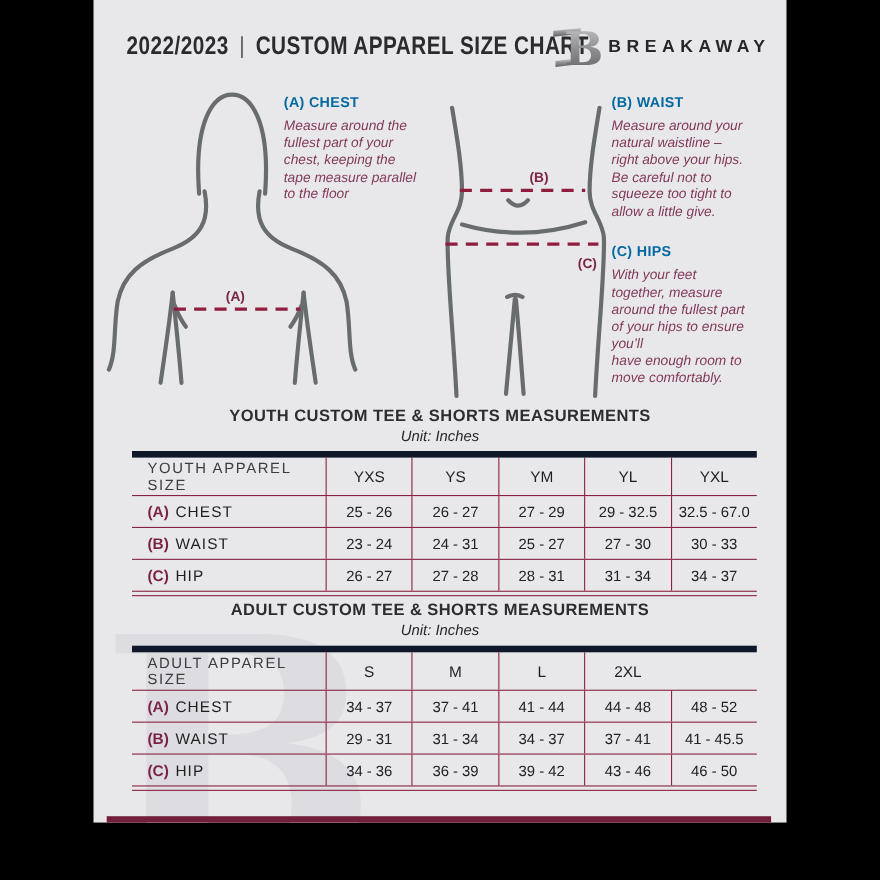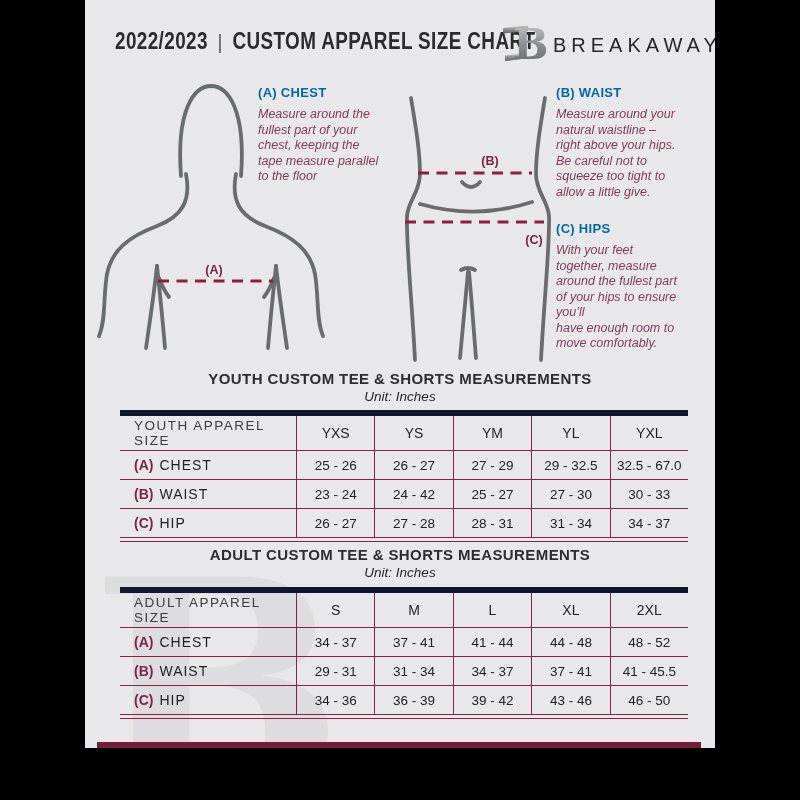--- a/index.html
+++ b/index.html
@@ -13,21 +13,21 @@
   }
   
   .hdr-title {
     position:absolute; left:30px; top:28px; white-space:nowrap;
     font-size:23px; font-weight:700; color:#2b2b2e; letter-spacing:.5px;
     transform:scaleX(.82); transform-origin:left center;
     display:flex; align-items:center; gap:12px;
   }
   .hdr-title .divider { font-weight:400; color:#4a4a4d; font-size:21px; }
   .brand-word {
-    position:absolute; left:468px; top:34px; font-size:20px; font-weight:400;
+    position:absolute; left:468px; top:34px; font-size:16px; font-weight:700;
     letter-spacing:5px; color:#27272a; white-space:nowrap;
   }
   .logo-svg { position:absolute; left:416px; top:19px; }
   
   .guide-head {
     position:absolute; font-size:13px; font-weight:700; color:#0369a1;
     letter-spacing:.3px; white-space:nowrap;
   }
   .guide-body {
     position:absolute; font-size:12.5px; font-style:italic; color:#82395a;
@@ -173,21 +173,21 @@
         <div class="cell val">27 - 29</div>
         <div class="cell val">29 - 32.5</div>
         <div class="cell val">32.5 - 67.0</div>
       </div>
       <div class="trow">
         <div class="cell rowlabel">
           <span class="pfx">(B)</span>
           <span>WAIST</span>
         </div>
         <div class="cell val">23 - 24</div>
-        <div class="cell val">24 - 42</div>
+        <div class="cell val">24 - 31</div>
         <div class="cell val">25 - 27</div>
         <div class="cell val">27 - 30</div>
         <div class="cell val">30 - 33</div>
       </div>
       <div class="trow">
         <div class="cell rowlabel">
           <span class="pfx">(C)</span>
           <span>HIP</span>
         </div>
         <div class="cell val">26 - 27</div>
@@ -200,21 +200,20 @@
 
     <div class="center-line tbl-title" style="top:546px;">ADULT CUSTOM TEE &amp; SHORTS MEASUREMENTS</div>
     <div class="center-line tbl-unit" style="top:565px;">Unit: Inches</div>
 
     <div class="tbl" style="top:587px;">
       <div class="trow thead">
         <div class="cell rowhead">ADULT APPAREL SIZE</div>
         <div class="cell colhead">S</div>
         <div class="cell colhead">M</div>
         <div class="cell colhead">L</div>
-        <div class="cell colhead">XL</div>
         <div class="cell colhead">2XL</div>
       </div>
       <div class="trow">
         <div class="cell rowlabel">
           <span class="pfx">(A)</span>
           <span>CHEST</span>
         </div>
         <div class="cell val">34 - 37</div>
         <div class="cell val">37 - 41</div>
         <div class="cell val">41 - 44</div>

